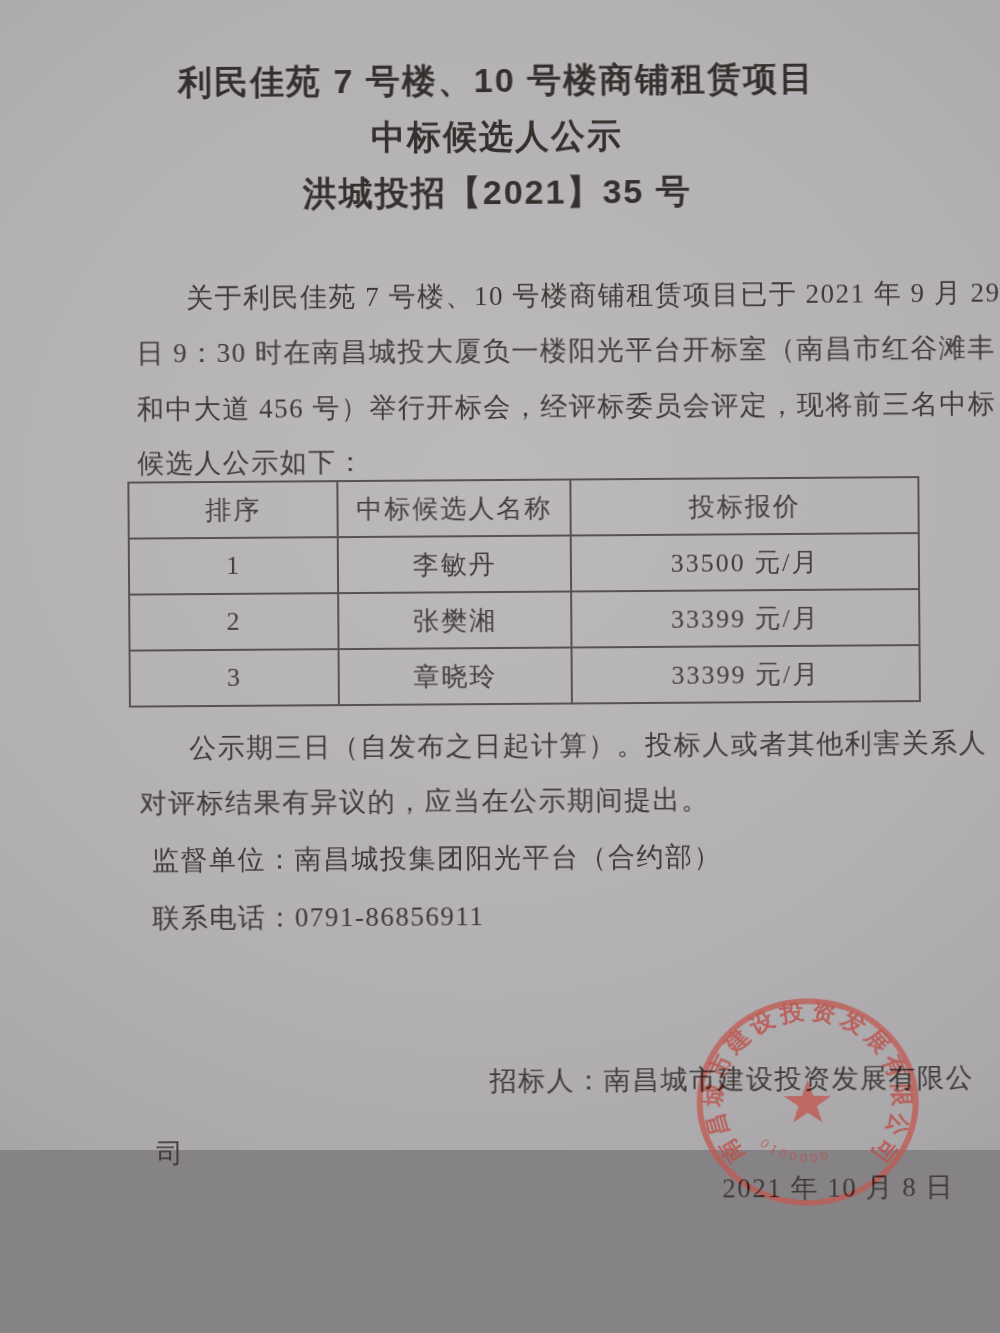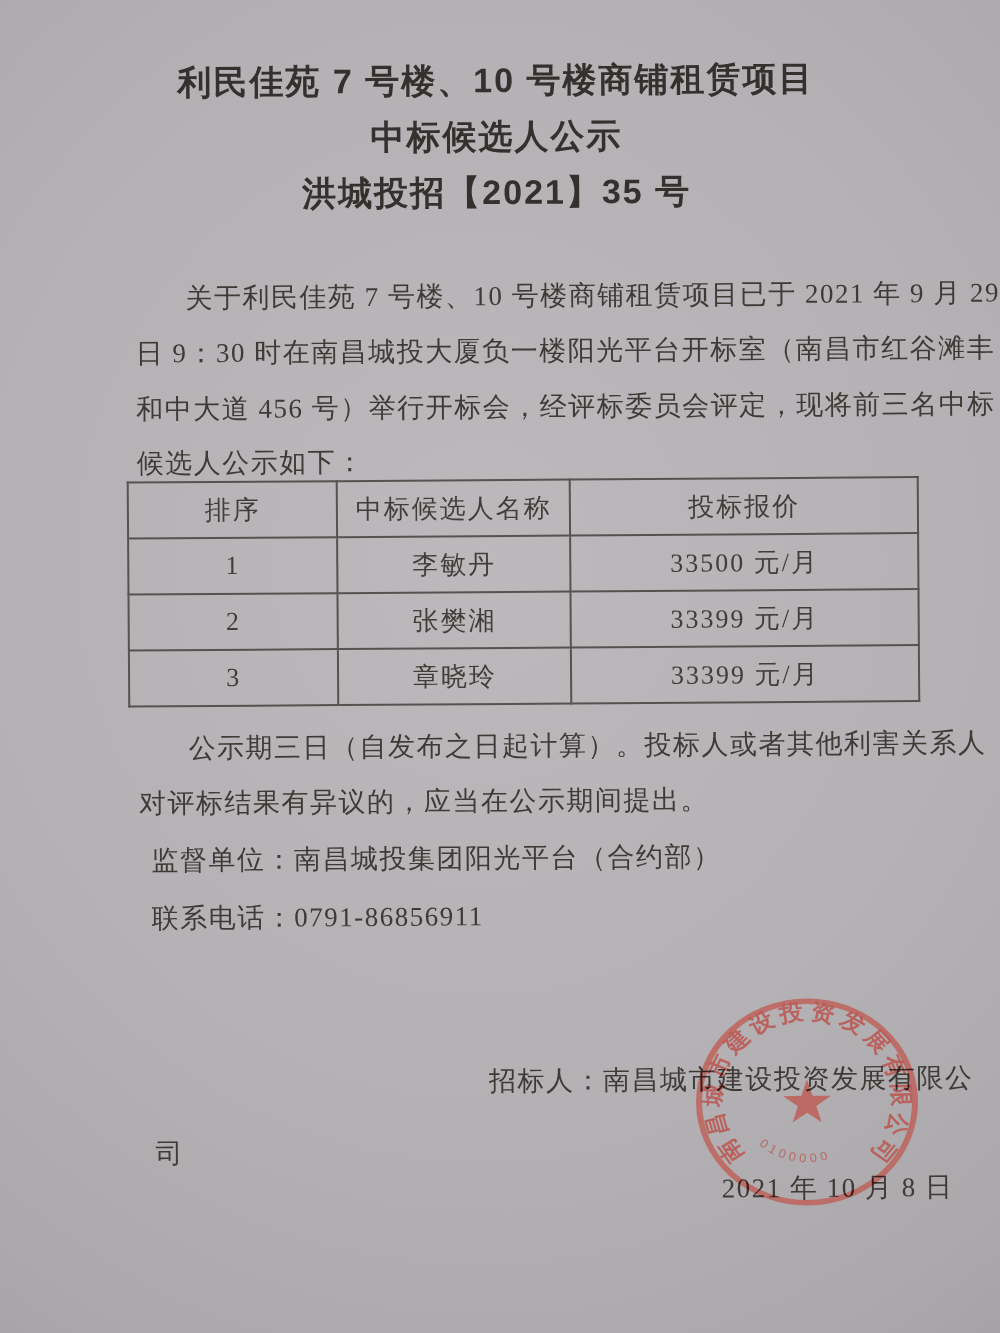--- a/index.html
+++ b/index.html
@@ -2,21 +2,21 @@
 <html><head>
 <meta charset="utf-8">
 <style>
   html,body{margin:0;padding:0;}
   body{
     width:1000px;height:1333px;overflow:hidden;
     font-family:"Liberation Serif","DejaVu Serif",serif;
     background:#868386;
   }
   .photo{
-    position:relative;width:1000px;height:1333px;
+    position:relative;width:1000px;height:1150px;
     background:
       radial-gradient(130% 105% at 48% 42%,
         #bcb9bc 0%, #b4b1b4 40%, #aba8ab 62%,
         #9c999c 80%, #8d8a8d 93%, #848184 100%);
   }
   .tilt{
     position:absolute;inset:0;
     transform:rotate(-0.4deg);
     transform-origin:50% 50%;
     color:#3b3733;

